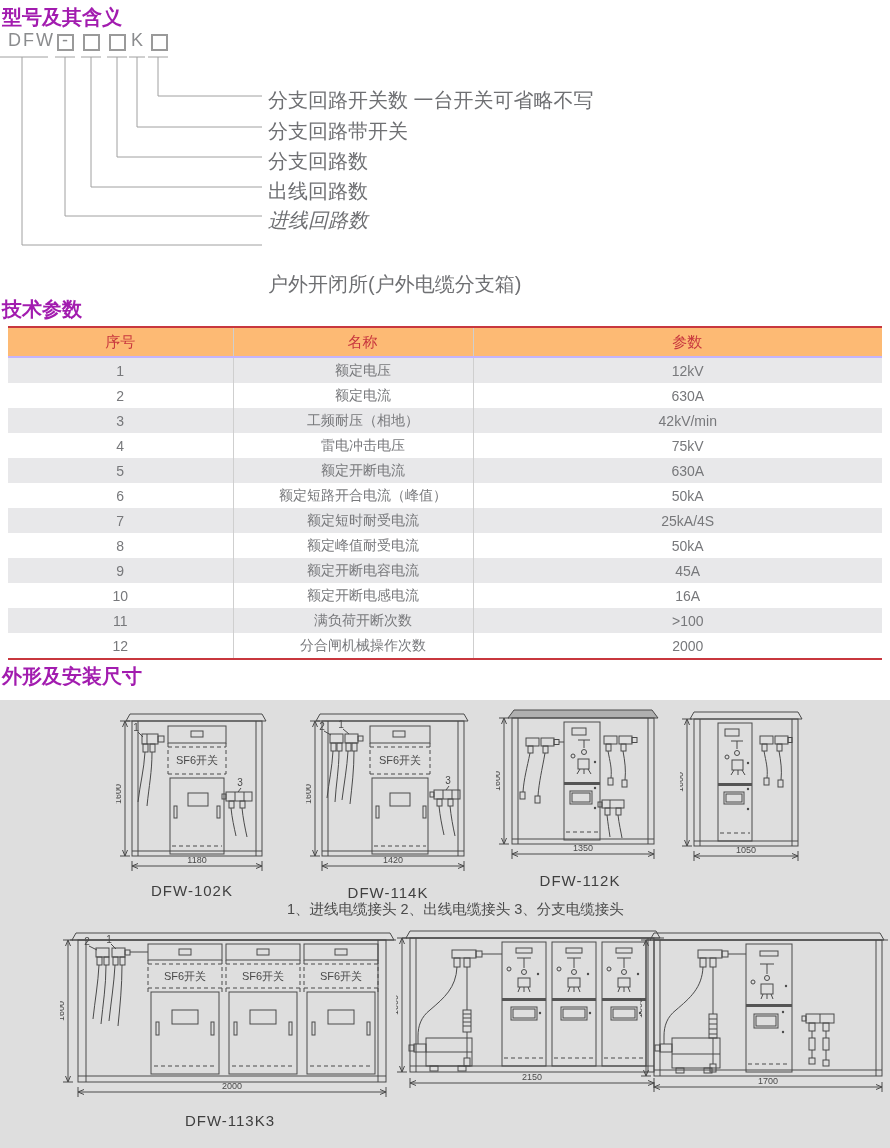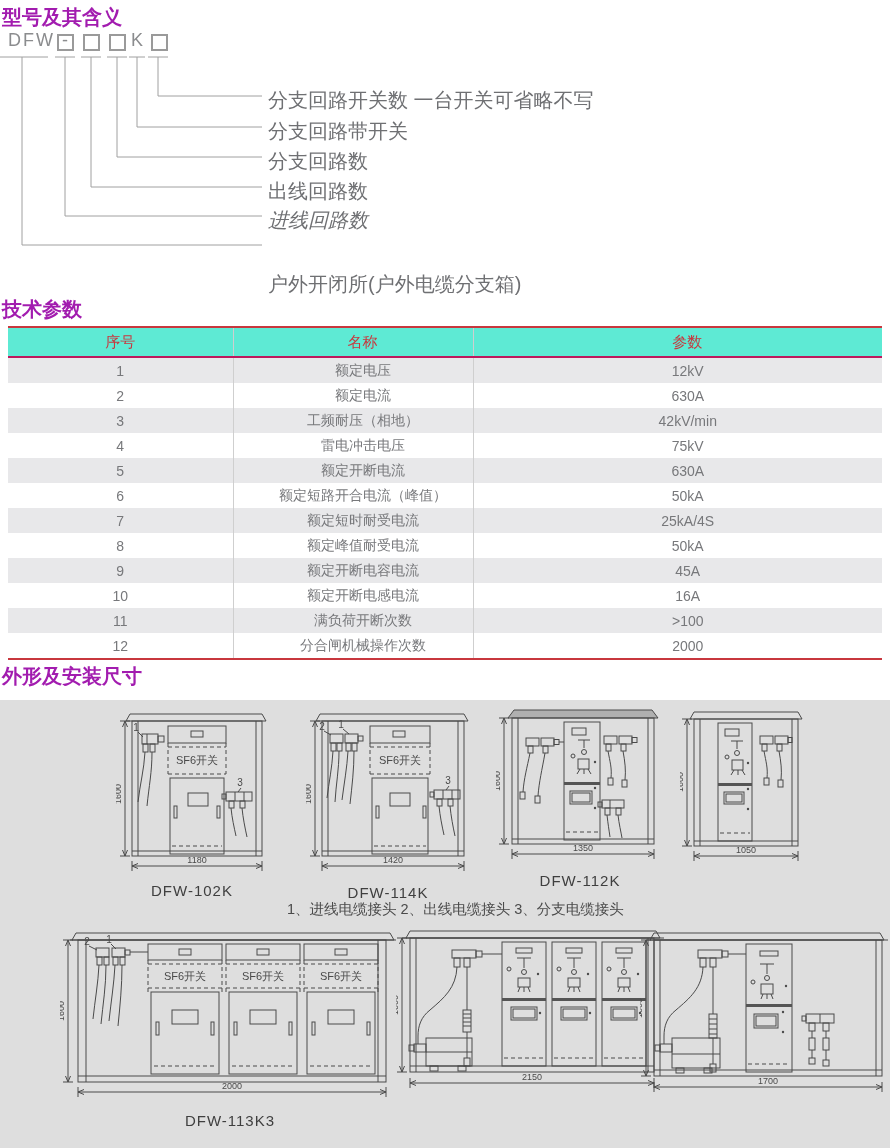--- a/index.html
+++ b/index.html
@@ -15,21 +15,21 @@
   
   .code-text { color:#8b8c8e; font-size:18px; letter-spacing:2px; white-space:nowrap; }
   .code-box { width:13px; height:13px; border:2px solid #9a9a9a; background:transparent; }
   .meaning-label { color:#6f7073; font-size:20px; white-space:nowrap; }
 
   
   table.params { border-collapse:collapse; table-layout:fixed;
     border-top:2px solid #c8373e; border-bottom:2px solid #c8373e; }
   table.params th {
     color:#c8373e; font-weight:normal; font-size:15px; height:26px;
-    border-bottom:2px solid #be185d; background:#5eead4;
+    border-bottom:2px solid #c4b5fd; background:#fdba74;
   }
   table.params td {
     font-size:14px; color:#77787b; text-align:center; height:25px; padding:0;
   }
   table.params th + th, table.params td + td { border-left:1px solid #cfcfcf;padding-left:20px; }
   table.params tr.alt td { background:#e8e8ea; }
 
   
   #drawings-area { background:#dedede; }
   .drawing-label { color:#3f3f3f; font-size:15px; letter-spacing:1px; text-align:center; white-space:nowrap; }

